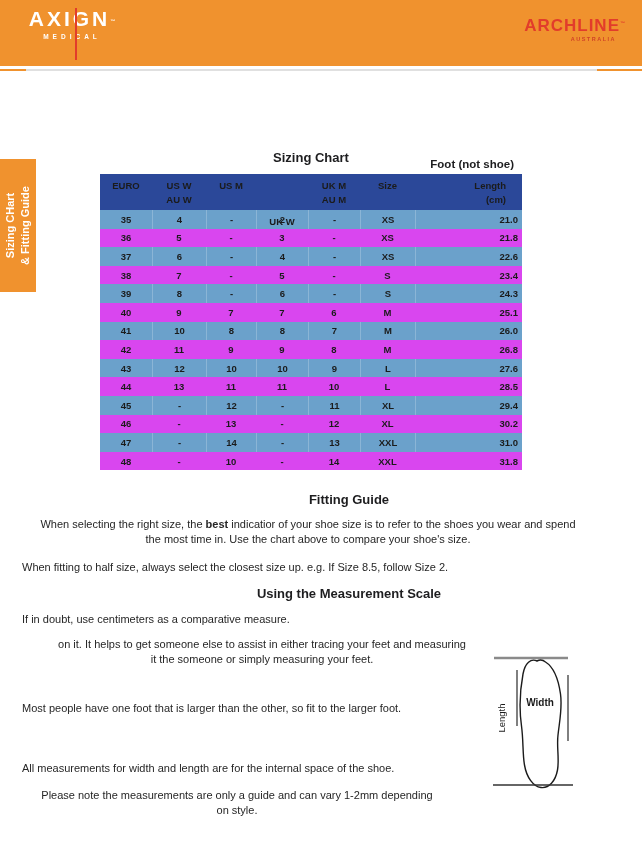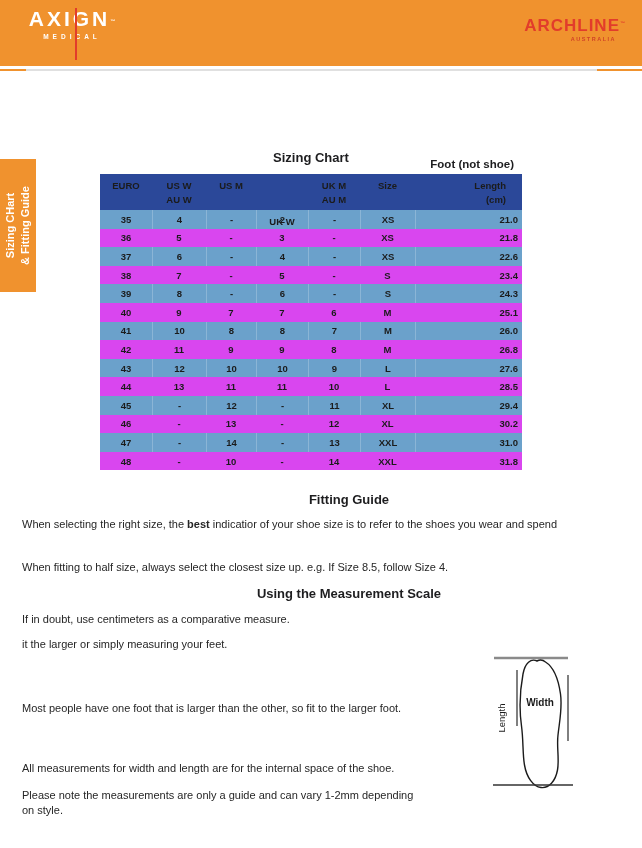--- a/index.html
+++ b/index.html
@@ -41,21 +41,21 @@
   .tr.light{background:#d946ef;}
   .cell{font-size:9.5px;font-weight:bold;color:#1b1b1b;text-align:center;box-sizing:border-box;height:100%;
     display:flex;align-items:center;justify-content:center;}
   .tr.dark .cell + .cell{border-left:1px solid rgba(255,255,255,.22);}
   .c0{width:52px;}.c1{width:54px;}.c2{width:50px;}.c3{width:52px;}.c4{width:52px;}.c5{width:55px;}
   .c6{width:107px;justify-content:flex-end;padding-right:4px;}
   .th.c6{text-align:right;padding-right:16px;}
   
   .sec-heading{position:absolute;left:0;width:610px;text-align:center;font-size:13px;font-weight:bold;color:#1d1d1f;padding-left:44px;}
   .para{position:absolute;left:22px;font-size:11px;line-height:15px;color:#262626;}
-  .para span{display:block;}
+  .para span{display:block;text-align:center;}
   .inline-bold{display:inline !important;font-weight:bold;}
   .inline{display:inline !important;}
   
   .foot-diagram{position:absolute;left:488px;top:648px;width:130px;height:150px;}
 </style>
 </head>
 <body>
 
 <div class="header">
   <div class="axign">
@@ -236,27 +236,29 @@
         </div>
       </div>
   </div>
 </div>
 
 <div class="sec-heading" style="top:492px">Fitting Guide</div>
 <div class="para" style="top:517px;width:572px">
   <span>
     <span class="inline">When selecting the right size, the </span><span class="inline-bold">best</span><span class="inline"> indicatior of your shoe size is to refer to the shoes you wear and spend</span>
   </span>
-</div>
-<div class="para" style="top:560px;width:600px">When fitting to half size, always select the closest size up. e.g. If Size 8.5, follow Size 4.</div>
+  <span>the most time in. Use the chart above to compare your shoe's size.</span>
+</div>
+<div class="para" style="top:560px;width:600px">When fitting to half size, always select the closest size up. e.g. If Size 8.5, follow Size 2.</div>
 
 <div class="sec-heading" style="top:586px">Using the Measurement Scale</div>
 <div class="para" style="top:612px;width:600px">If in doubt, use centimeters as a comparative measure.</div>
 <div class="para" style="top:637px;width:480px">
-  <span>it the larger or simply measuring your feet.</span>
+  <span>on it. It helps to get someone else to assist in either tracing your feet and measuring</span>
+  <span>it the someone or simply measuring your feet.</span>
 </div>
 <div class="para" style="top:701px;width:480px">Most people have one foot that is larger than the other, so fit to the larger foot.</div>
 <div class="para" style="top:761px;width:480px">All measurements for width and length are for the internal space of the shoe.</div>
 <div class="para" style="top:788px;width:430px">
   <span>Please note the measurements are only a guide and can vary 1-2mm depending</span>
   <span>on style.</span>
 </div>
 
 <svg class="foot-diagram" viewBox="0 0 130 150" xmlns="http://www.w3.org/2000/svg">
   <line x1="6" y1="10" x2="80" y2="10" stroke="#8a8a8a" stroke-width="2.5"></line>

